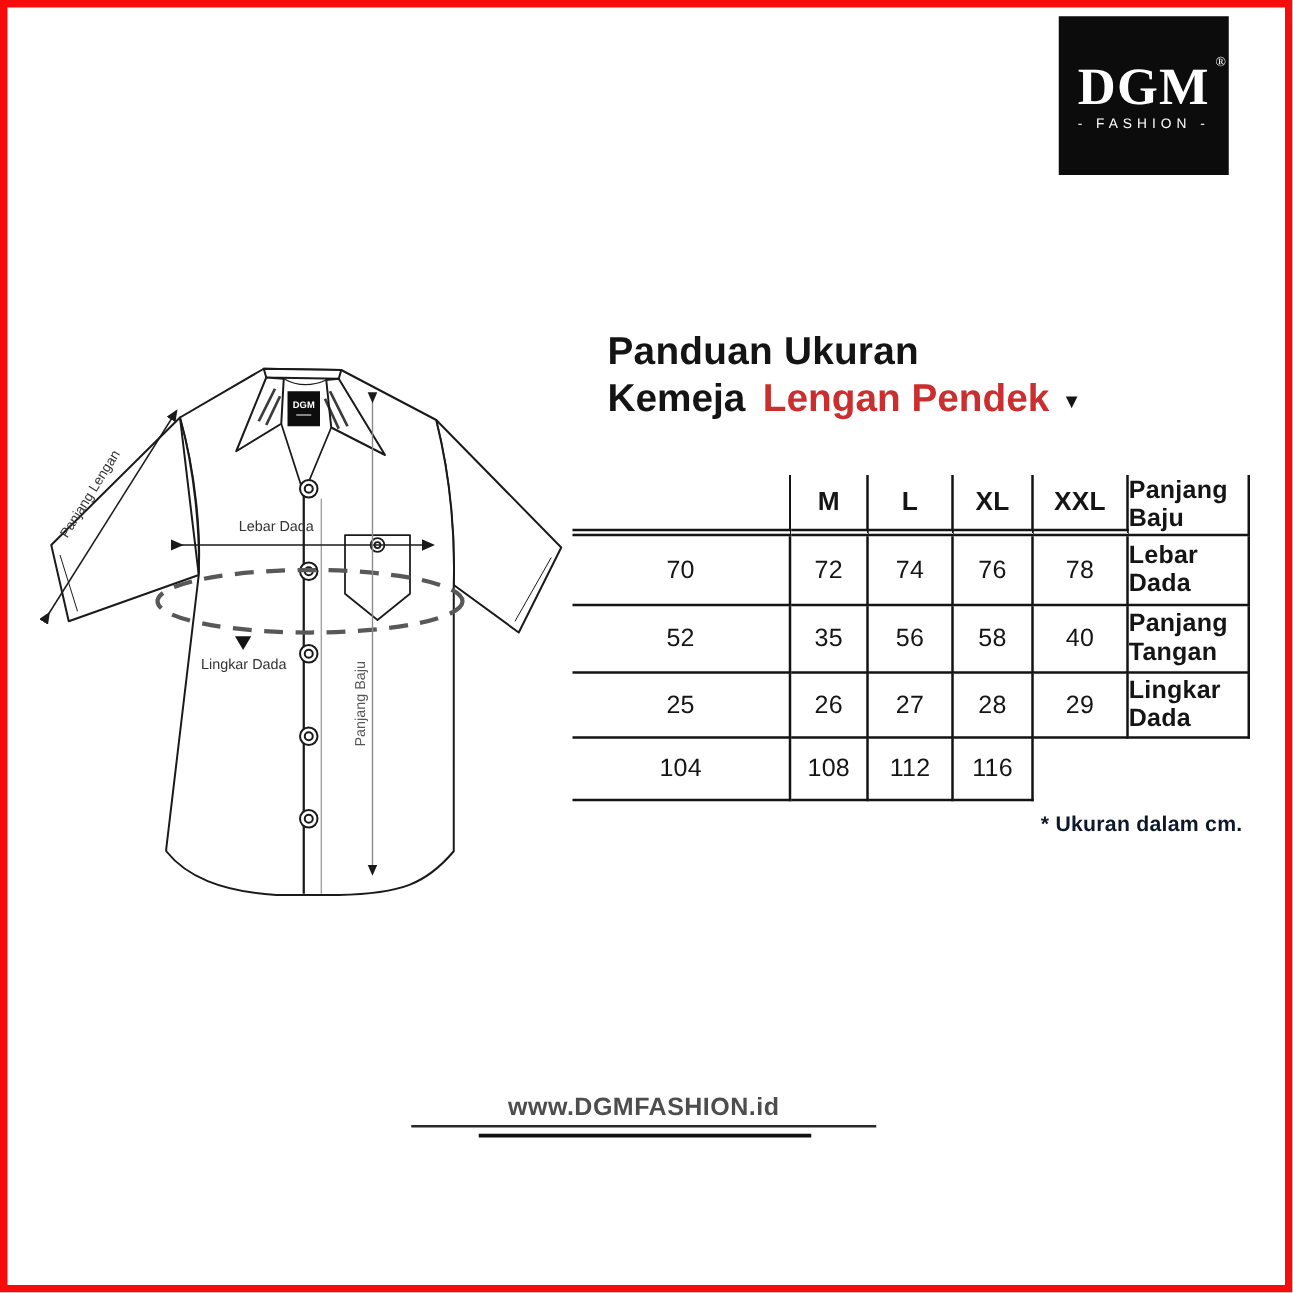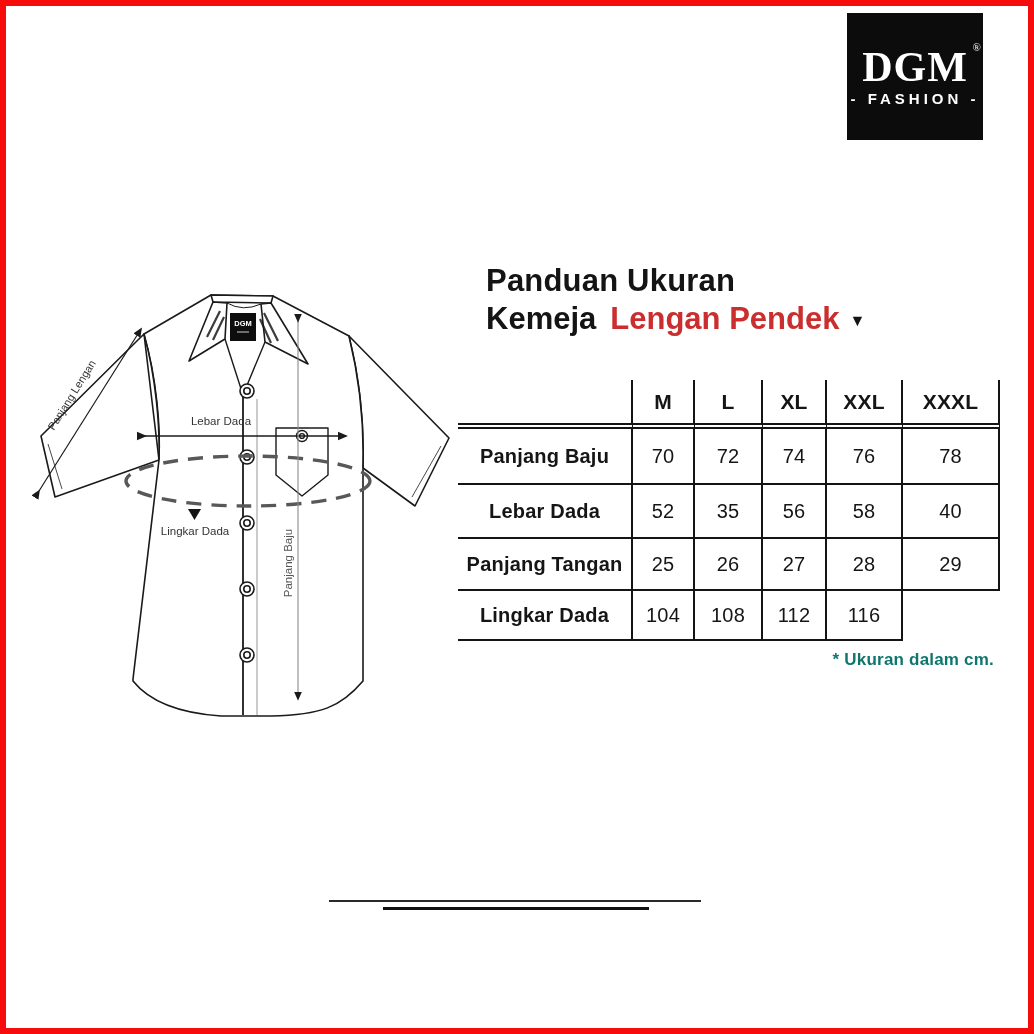--- a/index.html
+++ b/index.html
@@ -14,21 +14,21 @@
   .logo {
     position:absolute; left:841px; top:7px; width:136px; height:127px;
     background:#0c0c0c; color:#fff; display:flex; flex-direction:column;
     align-items:center; justify-content:center;
   }
   .logo .brand {
     font-family:"Liberation Serif", serif; font-weight:700;
     font-size:42px; letter-spacing:1px; line-height:1; position:relative;
   }
   .logo .reg { position:absolute; top:-4px; right:-14px; font-size:11px; font-weight:400; }
-  .logo .tagline { font-size:15px; letter-spacing:4px; margin-top:2px; font-weight:700; }
+  .logo .tagline { font-size:11px; letter-spacing:4px; margin-top:2px; font-weight:400; }
 
   
   .title-block { position:absolute; left:480px; top:256px; line-height:38px; }
   .title-line1 { font-size:31px; font-weight:700; color:#141414; letter-spacing:0.2px; }
   .title-line2 { font-size:31px; font-weight:700; color:#141414; white-space:nowrap; }
   .title-line2 .hl { color:#cb2e2e; margin-left:14px; }
   .title-line2 .arrow { font-size:16px; color:#141414; margin-left:10px; vertical-align:3px; }
 
   
   .size-grid {
@@ -39,21 +39,21 @@
   }
   .cell {
     display:flex; align-items:center; justify-content:center;
     border-right:2px solid #141414; border-bottom:2px solid #141414;
     color:#151515; font-size:20px; font-weight:500; letter-spacing:0.2px;
   }
   .cell.hdr { border-bottom:6px double #141414; font-weight:700; font-size:21px; }
   .cell.lbl { font-weight:600; }
   .table-note {
     position:absolute; right:34px; top:644px;
-    color:#0f766e; font-size:17px; font-weight:700; letter-spacing:0.2px;text-align:right;
+    color:#0f172a; font-size:17px; font-weight:700; letter-spacing:0.2px;text-align:right;
   }
 
   
   .footer-url {
     position:absolute; left:323px; top:869px; width:372px; text-align:center;
     color:#4d4d4d; font-size:20px; font-weight:700; letter-spacing:0.4px;
   }
   .footer-line1 { position:absolute; left:323px; top:894px; width:372px; border-top:2px solid #2a2a2a; }
   .footer-line2 { position:absolute; left:377px; top:901px; width:266px; border-top:3px solid #111; }
 
@@ -82,21 +82,20 @@
       <span>Kemeja</span><span class="hl">Lengan Pendek</span><span class="arrow">▼</span>
     </div>
   </div>
 
   <div class="size-grid" id="size-grid">
       <div class="cell hdr"></div>
       <div class="cell hdr">M</div>
       <div class="cell hdr">L</div>
       <div class="cell hdr">XL</div>
       <div class="cell hdr">XXL</div>
-      <div class="cell hdr">XXXL</div>
       <div class="cell lbl">Panjang Baju</div>
       <div class="cell val">70</div>
       <div class="cell val">72</div>
       <div class="cell val">74</div>
       <div class="cell val">76</div>
       <div class="cell val">78</div>
       <div class="cell lbl">Lebar Dada</div>
       <div class="cell val">52</div>
       <div class="cell val">35</div>
       <div class="cell val">56</div>
@@ -183,16 +182,17 @@
       <text x="174" y="266" text-anchor="middle" font-size="11.5" fill="#333333">Lingkar Dada</text>
 
       <line x1="277" y1="52" x2="277" y2="430" stroke="#8a8a8a" stroke-width="1.1" marker-start="url(#ah)" marker-end="url(#ah)"></line>
       <text x="271" y="294" text-anchor="middle" font-size="11.5" fill="#555555" transform="rotate(-90 271 294)">Panjang Baju</text>
 
       <line x1="18" y1="222" x2="120" y2="60" stroke="#1a1a1a" stroke-width="1.2" marker-start="url(#ah)" marker-end="url(#ah)"></line>
       <text x="54" y="128" text-anchor="middle" font-size="11" fill="#333333" transform="rotate(-58 54 128)">Panjang Lengan</text>
     </g>
   </svg>
 
+  <div class="footer-url">www.DGMFASHION.id</div>
   <div class="footer-line1"></div>
   <div class="footer-line2"></div>
 
 </div>
 
 </body></html>

